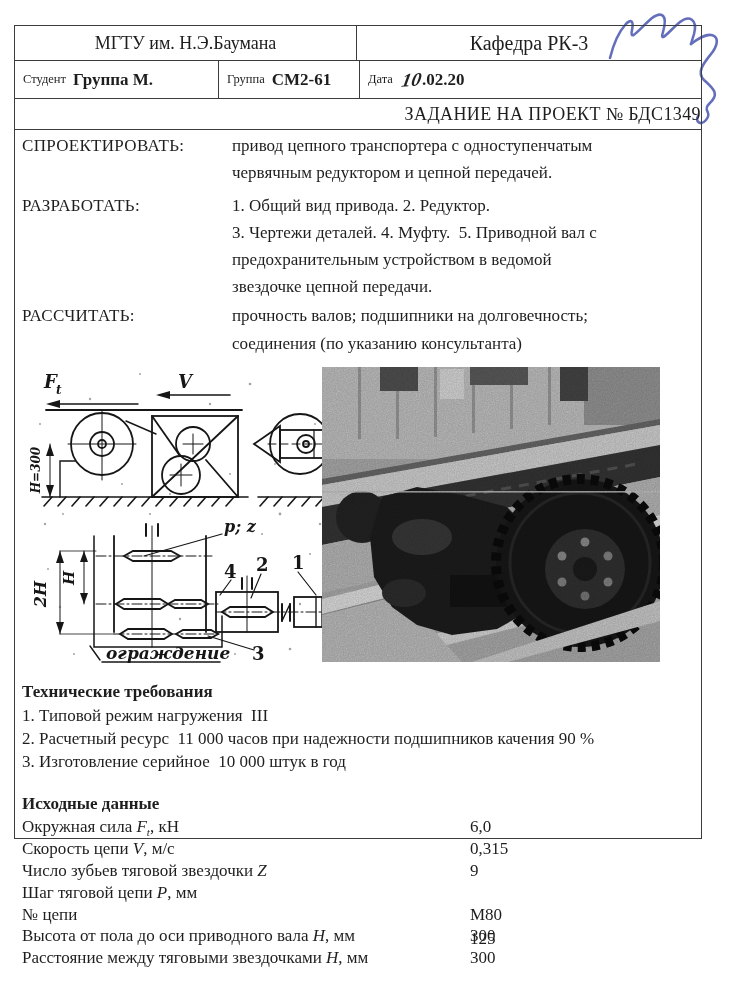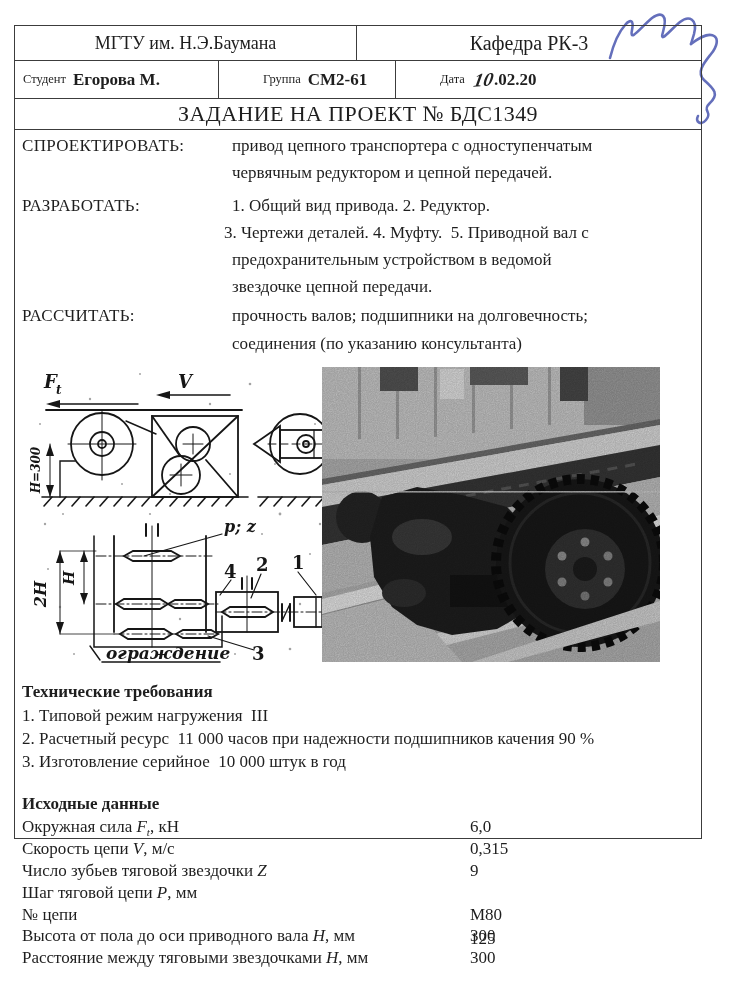--- a/index.html
+++ b/index.html
@@ -8,38 +8,38 @@
     font-family:"Liberation Serif",serif;color:#1e1e1e;overflow:hidden;
     margin:0 auto;
   }
   .doc-border{
     position:absolute;left:14px;top:25px;width:688px;height:814px;
     border:1.6px solid #3c3c3c;box-sizing:border-box;background:transparent;
   }
   
   .hdr-row{position:absolute;left:0;right:0;display:flex;box-sizing:border-box;border-bottom:1.6px solid #3c3c3c;}
   .hdr-row1{top:0;height:35px;}
-  .hdr-row2{top:35px;height:38px;gap:36px;}
+  .hdr-row2{top:35px;height:38px;}
   .hdr-row3{top:73px;height:31px;}
   .hdr-cell{display:flex;align-items:center;box-sizing:border-box;}
   .hdr-cell.center{justify-content:center;}
   .hdr-cell.rb{border-right:1.6px solid #3c3c3c;}
   .cell-univ{width:342px;font-size:18px;}
   .cell-dept{flex:1;font-size:20px;}
   .cell-student{width:204px;padding-left:8px;}
   .cell-group{width:141px;padding-left:8px;}
   .cell-consult{width:198px;padding-left:8px;}
   .cell-date{flex:1;padding-left:8px;}
   .sm-label{font-size:12.5px;margin-right:7px;white-space:nowrap;}
   .bold-val{font-size:17px;font-weight:bold;white-space:nowrap;}
   .hand-digits{
     display:inline-block;font-size:19px;font-style:italic;font-weight:bold;
     transform:skewX(-14deg) rotate(-4deg);margin:0 1px 0 2px;color:#232323;
   }
-  .title-cell{width:100%;justify-content:center;font-size:22px;letter-spacing:.4px;}
+  .title-cell{width:100%;justify-content:flex-end;font-size:18px;letter-spacing:.4px;}
   
   .tline{position:absolute;font-size:17px;white-space:nowrap;}
   .seclabel{letter-spacing:.3px;}
   .bold{font-weight:bold;}
   .sym{font-style:italic;}
   .subsc{font-style:italic;font-size:11px;vertical-align:-4px;}
   .val{position:absolute;left:470px;font-size:17px;white-space:nowrap;}
   
   .diagram-svg{position:absolute;left:30px;top:364px;}
   .photo-svg{position:absolute;left:322px;top:367px;}
@@ -64,21 +64,21 @@
       <div class="hdr-cell center rb cell-univ">
         <span>МГТУ им. Н.Э.Баумана</span>
       </div>
       <div class="hdr-cell center cell-dept">
         <span>Кафедра РК-3</span>
       </div>
     </div>
     <div class="hdr-row hdr-row2">
       <div class="hdr-cell rb cell-student">
         <span class="sm-label">Студент</span>
-        <span class="bold-val">Егорова М.</span>
+        <span class="bold-val">Группа М.</span>
       </div>
       <div class="hdr-cell rb cell-group">
         <span class="sm-label">Группа</span>
         <span class="bold-val">СМ2-61</span>
       </div>
       <div class="hdr-cell cell-date">
         <span class="sm-label">Дата</span>
         <span class="hand-digits">10</span>
         <span class="bold-val">.02.20</span>
       </div>
@@ -89,21 +89,21 @@
       </div>
     </div>
   </div>
 
   <div class="tline seclabel" style="left:22px;top:136px;">СПРОЕКТИРОВАТЬ:</div>
   <div class="tline" style="left:232px;top:163px;">червячным редуктором и цепной передачей.</div>
   <div class="tline" style="left:232px;top:136px;">привод цепного транспортера с одноступенчатым</div>
 
   <div class="tline seclabel" style="left:22px;top:196px;">РАЗРАБОТАТЬ:</div>
   <div class="tline" style="left:232px;top:196px;">1. Общий вид привода. 2. Редуктор.</div>
-  <div class="tline" style="left:224px;top:223px;">3. Чертежи деталей. 4. Муфту.&nbsp; 5. Приводной вал с</div>
+  <div class="tline" style="left:232px;top:223px;">3. Чертежи деталей. 4. Муфту.&nbsp; 5. Приводной вал с</div>
   <div class="tline" style="left:232px;top:250px;">предохранительным устройством в ведомой</div>
   <div class="tline" style="left:232px;top:277px;">звездочке цепной передачи.</div>
 
   <div class="tline seclabel" style="left:22px;top:306px;">РАССЧИТАТЬ:</div>
   <div class="tline" style="left:232px;top:306px;">прочность валов; подшипники на долговечность;</div>
   <div class="tline" style="left:232px;top:334px;">соединения (по указанию консультанта)</div>
 
   <svg class="diagram-svg" width="302" height="300" viewBox="0 0 302 300">
     <g stroke="#161616" fill="none" stroke-width="1.8" stroke-linecap="round">
 

